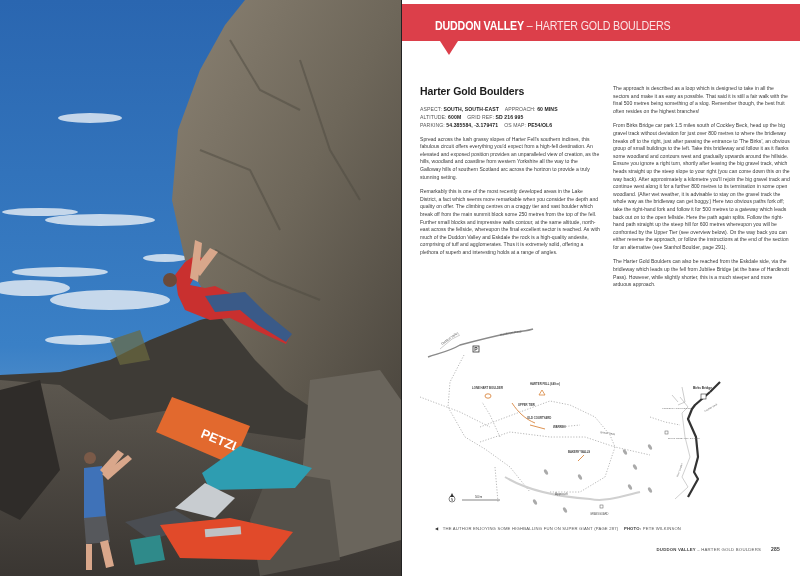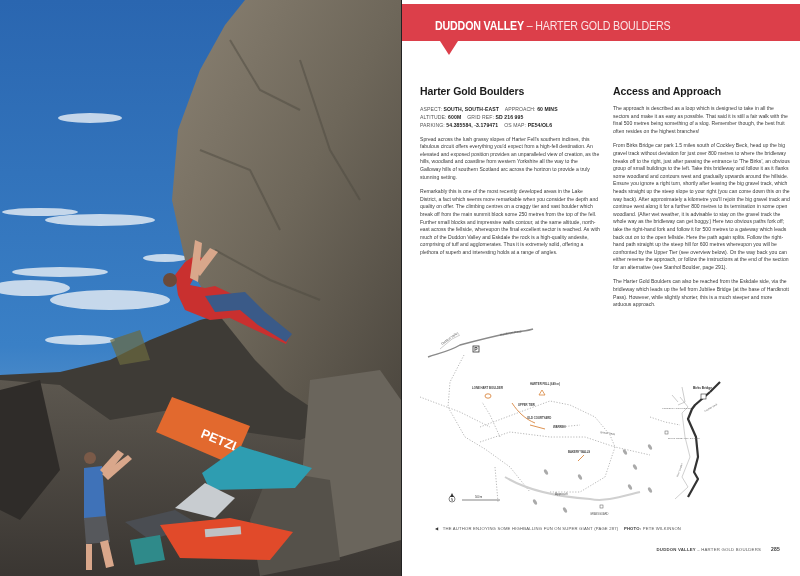--- a/index.html
+++ b/index.html
@@ -153,21 +153,20 @@
           &nbsp;&nbsp;
           <span>OS MAP:</span>
           <b>PE54/OL6</b>
         </div>
       </div>
       <p class="body">Spread across the lush grassy slopes of Harter Fell's southern inclines, this fabulous circuit offers everything you'd expect from a high-fell destination. An elevated and exposed position provides an unparalleled view of creation, as the hills, woodland and coastline from western Yorkshire all the way to the Galloway hills of southern Scotland arc across the horizon to provide a truly stunning setting.</p>
       <p class="body">Remarkably this is one of the most recently developed areas in the Lake District, a fact which seems more remarkable when you consider the depth and quality on offer. The climbing centres on a craggy tier and vast boulder which break off from the main summit block some 250 metres from the top of the fell. Further small blocks and impressive walls contour, at the same altitude, north-east across the fellside, whereupon the final excellent sector is reached. As with much of the Duddon Valley and Eskdale the rock is a high-quality andesite, comprising of tuff and agglomerates. Thus it is extremely solid, offering a plethora of superb and interesting holds at a range of angles.</p>
     </div>
 
     <div class="col col-right">
-      <h2>Access and Approach</h2>
       <p class="body">The approach is described as a loop which is designed to take in all the sectors and make it as easy as possible. That said it is still a fair walk with the final 500 metres being something of a slog. Remember though, the best fruit often resides on the highest branches!</p>
       <p class="body">From Birks Bridge car park 1.5 miles south of Cockley Beck, head up the big gravel track without deviation for just over 800 metres to where the bridleway breaks off to the right, just after passing the entrance to 'The Birks', an obvious group of small buildings to the left. Take this bridleway and follow it as it flanks some woodland and contours west and gradually upwards around the hillside. Ensure you ignore a right turn, shortly after leaving the big gravel track, which heads straight up the steep slope to your right (you can come down this on the way back). After approximately a kilometre you'll rejoin the big gravel track and continue west along it for a further 800 metres to its termination in some open woodland. (After wet weather, it is advisable to stay on the gravel track the whole way as the bridleway can get boggy.) Here two obvious paths fork off; take the right-hand fork and follow it for 500 metres to a gateway which leads back out on to the open fellside. Here the path again splits. Follow the right-hand path straight up the steep hill for 600 metres whereupon you will be confronted by the Upper Tier (see overview below). On the way back you can either reverse the approach, or follow the instructions at the end of the section for an alternative (see Stanhol Boulder, page 291).</p>
       <p class="body">The Harter Gold Boulders can also be reached from the Eskdale side, via the bridleway which leads up the fell from Jubilee Bridge (at the base of Hardknott Pass). However, while slightly shorter, this is a much steeper and more arduous approach.</p>
     </div>
 
     <svg class="map" viewBox="0 0 375 190">
       <g font-family="Liberation Sans, sans-serif" font-size="3.2" fill="#555">
 
         <path d="M8 30 C20 26 30 24 40 18 C55 14 70 10 90 6 C100 4 108 4 113 2" stroke="#8a8a8a" stroke-width="1.4" fill="none"></path>
         <path d="M20 22 L32 12 L40 8" stroke="#aaa" stroke-width="0.6" fill="none"></path>

